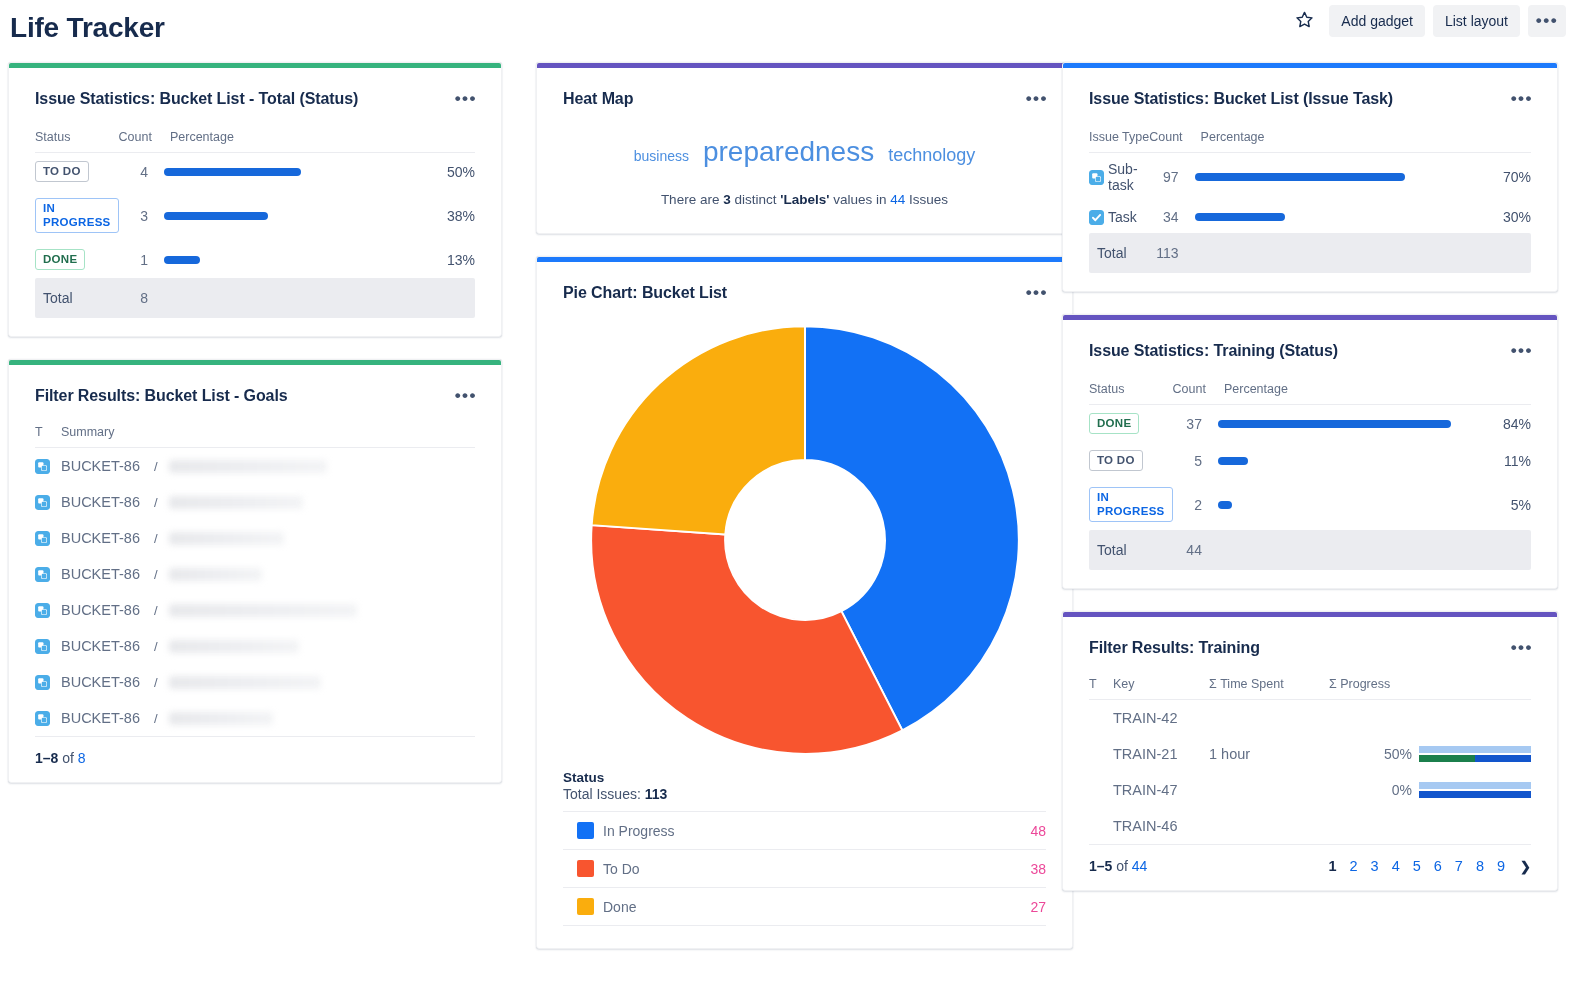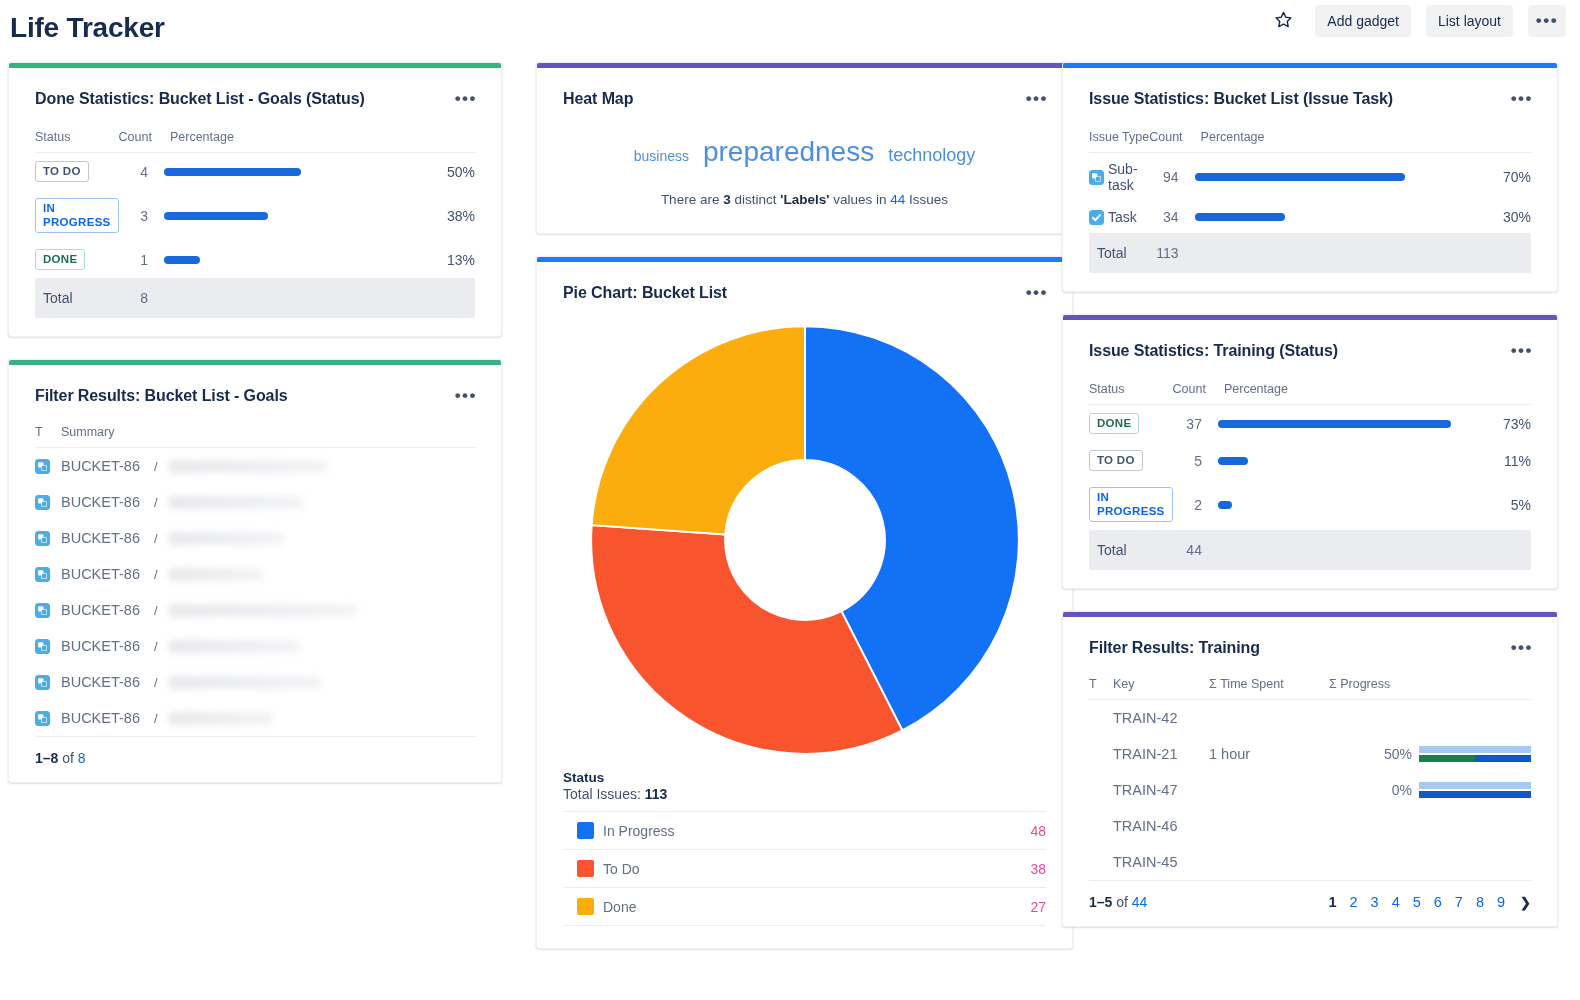--- a/index.html
+++ b/index.html
@@ -16,21 +16,21 @@
   .header {
     position: absolute; left: 0; top: 0; width: 1580px; height: 58px;
     display: flex; align-items: center;
   }
   .page-title {
     position: absolute; left: 10px; top: 12px;
     font-size: 28px; font-weight: 600; letter-spacing: -.2px; color: #172B4D;
   }
   .header-actions {
     position: absolute; right: 14px; top: 5px;
-    display: flex; align-items: center; gap: 15px;
+    display: flex; align-items: center; gap: 8px;
   }
   .icon-btn {
     width: 34px; height: 32px; border-radius: 4px; background: transparent;
     display: flex; align-items: center; justify-content: center; cursor: pointer;
   }
   .hdr-btn {
     height: 32px; padding: 0 12px; border-radius: 4px; background: #F1F2F4;
     color: #172B4D; font-size: 14px; display: flex; align-items: center;
     cursor: pointer; white-space: nowrap;
   }
@@ -182,21 +182,21 @@
         <span class="dots">•••</span>
       </div>
     </div>
   </div>
 
   <div class="col col-left">
 
     <div class="gadget">
       <div class="topbar" style="background:#36B37E"></div>
       <div class="g-head">
-        <div class="g-title">Done Statistics: Bucket List - Goals (Status)</div>
+        <div class="g-title">Issue Statistics: Bucket List - Total (Status)</div>
         <div class="g-more"><span class="dots">•••</span></div>
       </div>
       <div class="g-body">
         <table class="stats">
           <thead>
             <tr>
               <th>Status</th>
               <th class="c-count">Count</th>
               <th class="c-pct" colspan="2">Percentage</th>
             </tr>
@@ -498,21 +498,21 @@
                 <span class="itype">
                   <svg class="icon16" viewBox="0 0 16 16">
                     <rect width="16" height="16" rx="3" fill="#4BADE8"></rect>
                     <rect x="3.4" y="3.4" width="5.6" height="5.6" rx="1" fill="#fff"></rect>
                     <rect x="6.6" y="6.6" width="6" height="6" rx="1" fill="#fff"></rect>
                     <rect x="7.2" y="7.2" width="4.8" height="4.8" rx="1" fill="#4BADE8"></rect>
                   </svg>
                   <span>Sub-task</span>
                 </span>
               </td>
-              <td class="c-count">94</td>
+              <td class="c-count">97</td>
               <td class="c-bar"><span class="track"><i style="width:70%"></i></span></td>
               <td class="c-pctval">70%</td>
             </tr>
             <tr>
               <td>
                 <span class="itype">
                   <svg class="icon16" viewBox="0 0 16 16">
                     <rect width="16" height="16" rx="3" fill="#4BADE8"></rect>
                     <path d="M4.2 8.3 L6.8 10.9 L11.9 5.2" stroke="#fff" stroke-width="2" fill="none" stroke-linecap="round" stroke-linejoin="round"></path>
                   </svg>
@@ -548,21 +548,21 @@
               <th>Status</th>
               <th class="c-count">Count</th>
               <th class="c-pct" colspan="2">Percentage</th>
             </tr>
           </thead>
           <tbody>
             <tr>
               <td><span class="lozenge lz-done">DONE</span></td>
               <td class="c-count">37</td>
               <td class="c-bar"><span class="track"><i style="width:84%"></i></span></td>
-              <td class="c-pctval">73%</td>
+              <td class="c-pctval">84%</td>
             </tr>
             <tr>
               <td><span class="lozenge lz-todo">TO DO</span></td>
               <td class="c-count">5</td>
               <td class="c-bar"><span class="track"><i style="width:11%"></i></span></td>
               <td class="c-pctval">11%</td>
             </tr>
             <tr>
               <td><span class="lozenge lz-prog">IN PROGRESS</span></td>
               <td class="c-count">2</td>
@@ -634,26 +634,20 @@
                         <span class="pb-green" style="width:0%"></span>
                         <span class="pb-blue" style="width:100%"></span>
                       </span>
                     </span>
                   </span>
                 </td>
               </tr>
               <tr>
                 <td><span class="cb"></span></td>
                 <td><span>TRAIN-46</span></td>
-                <td></td>
-                <td></td>
-              </tr>
-              <tr>
-                <td><span class="cb"></span></td>
-                <td><span>TRAIN-45</span></td>
                 <td></td>
                 <td></td>
               </tr>
             </tbody>
         </table>
         <div class="fr-foot">
           <div>
             <b>1–5</b>
             <span>of</span>
             <span class="lnk">44</span>

